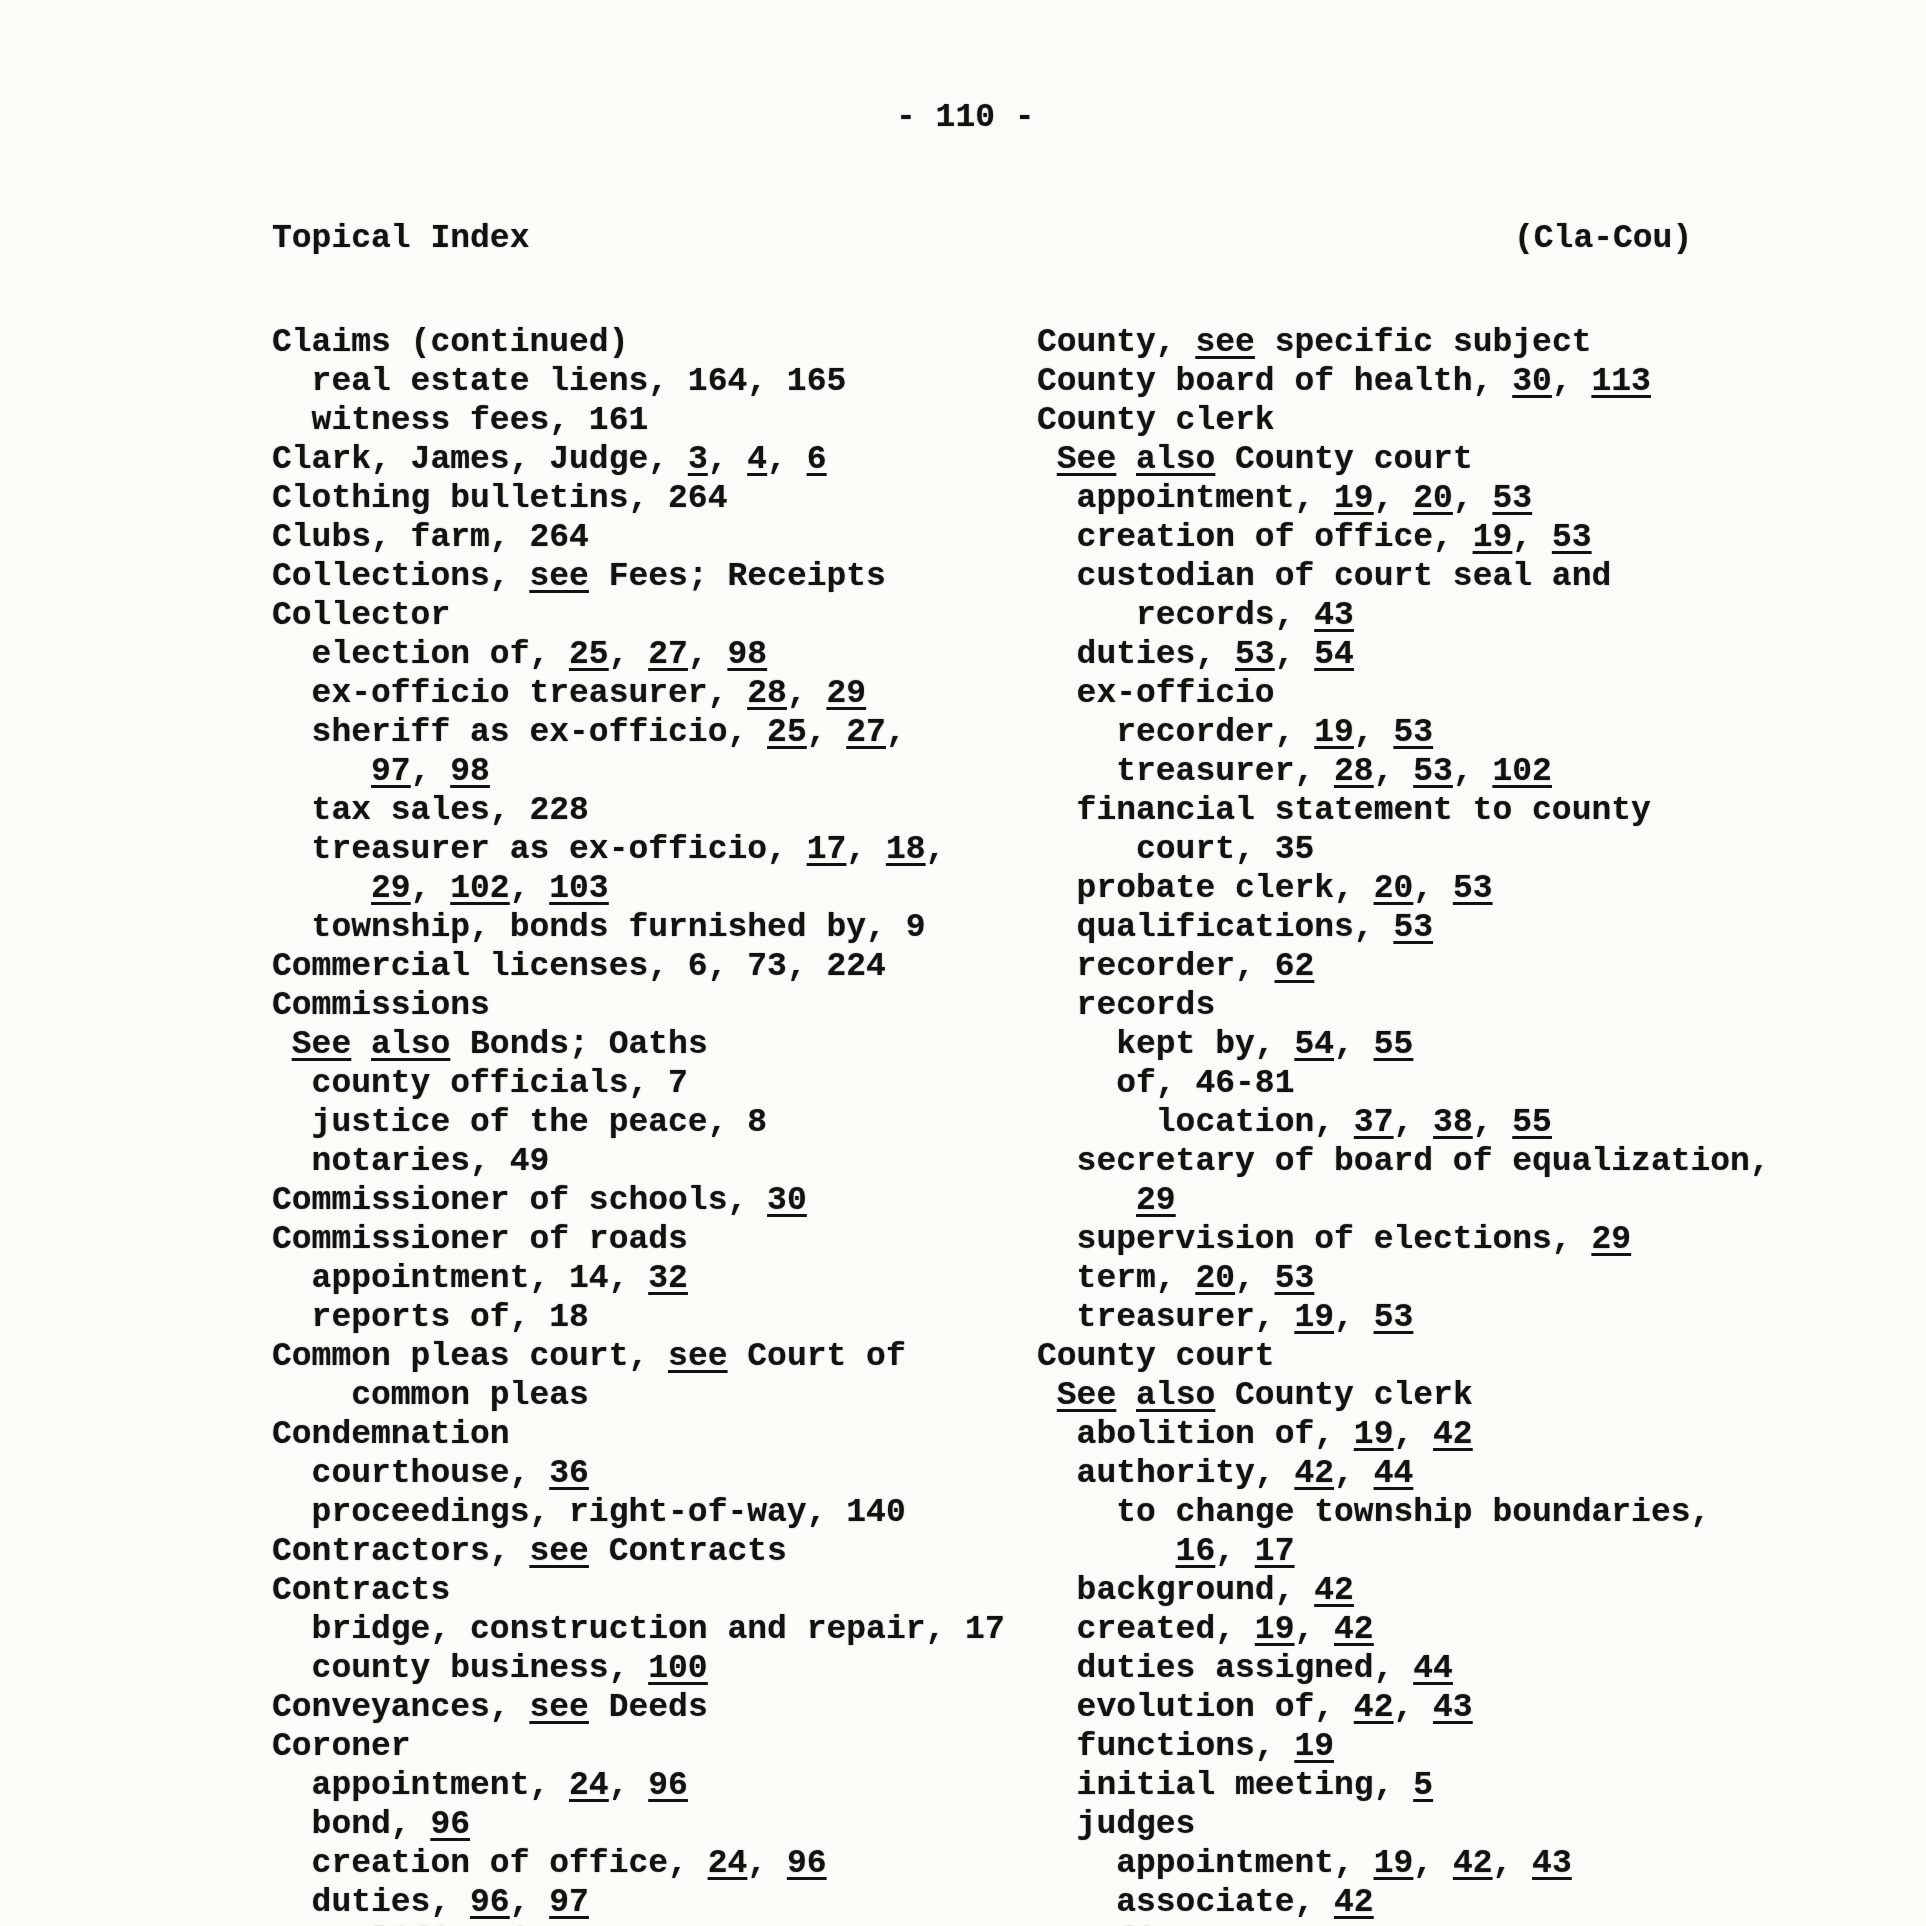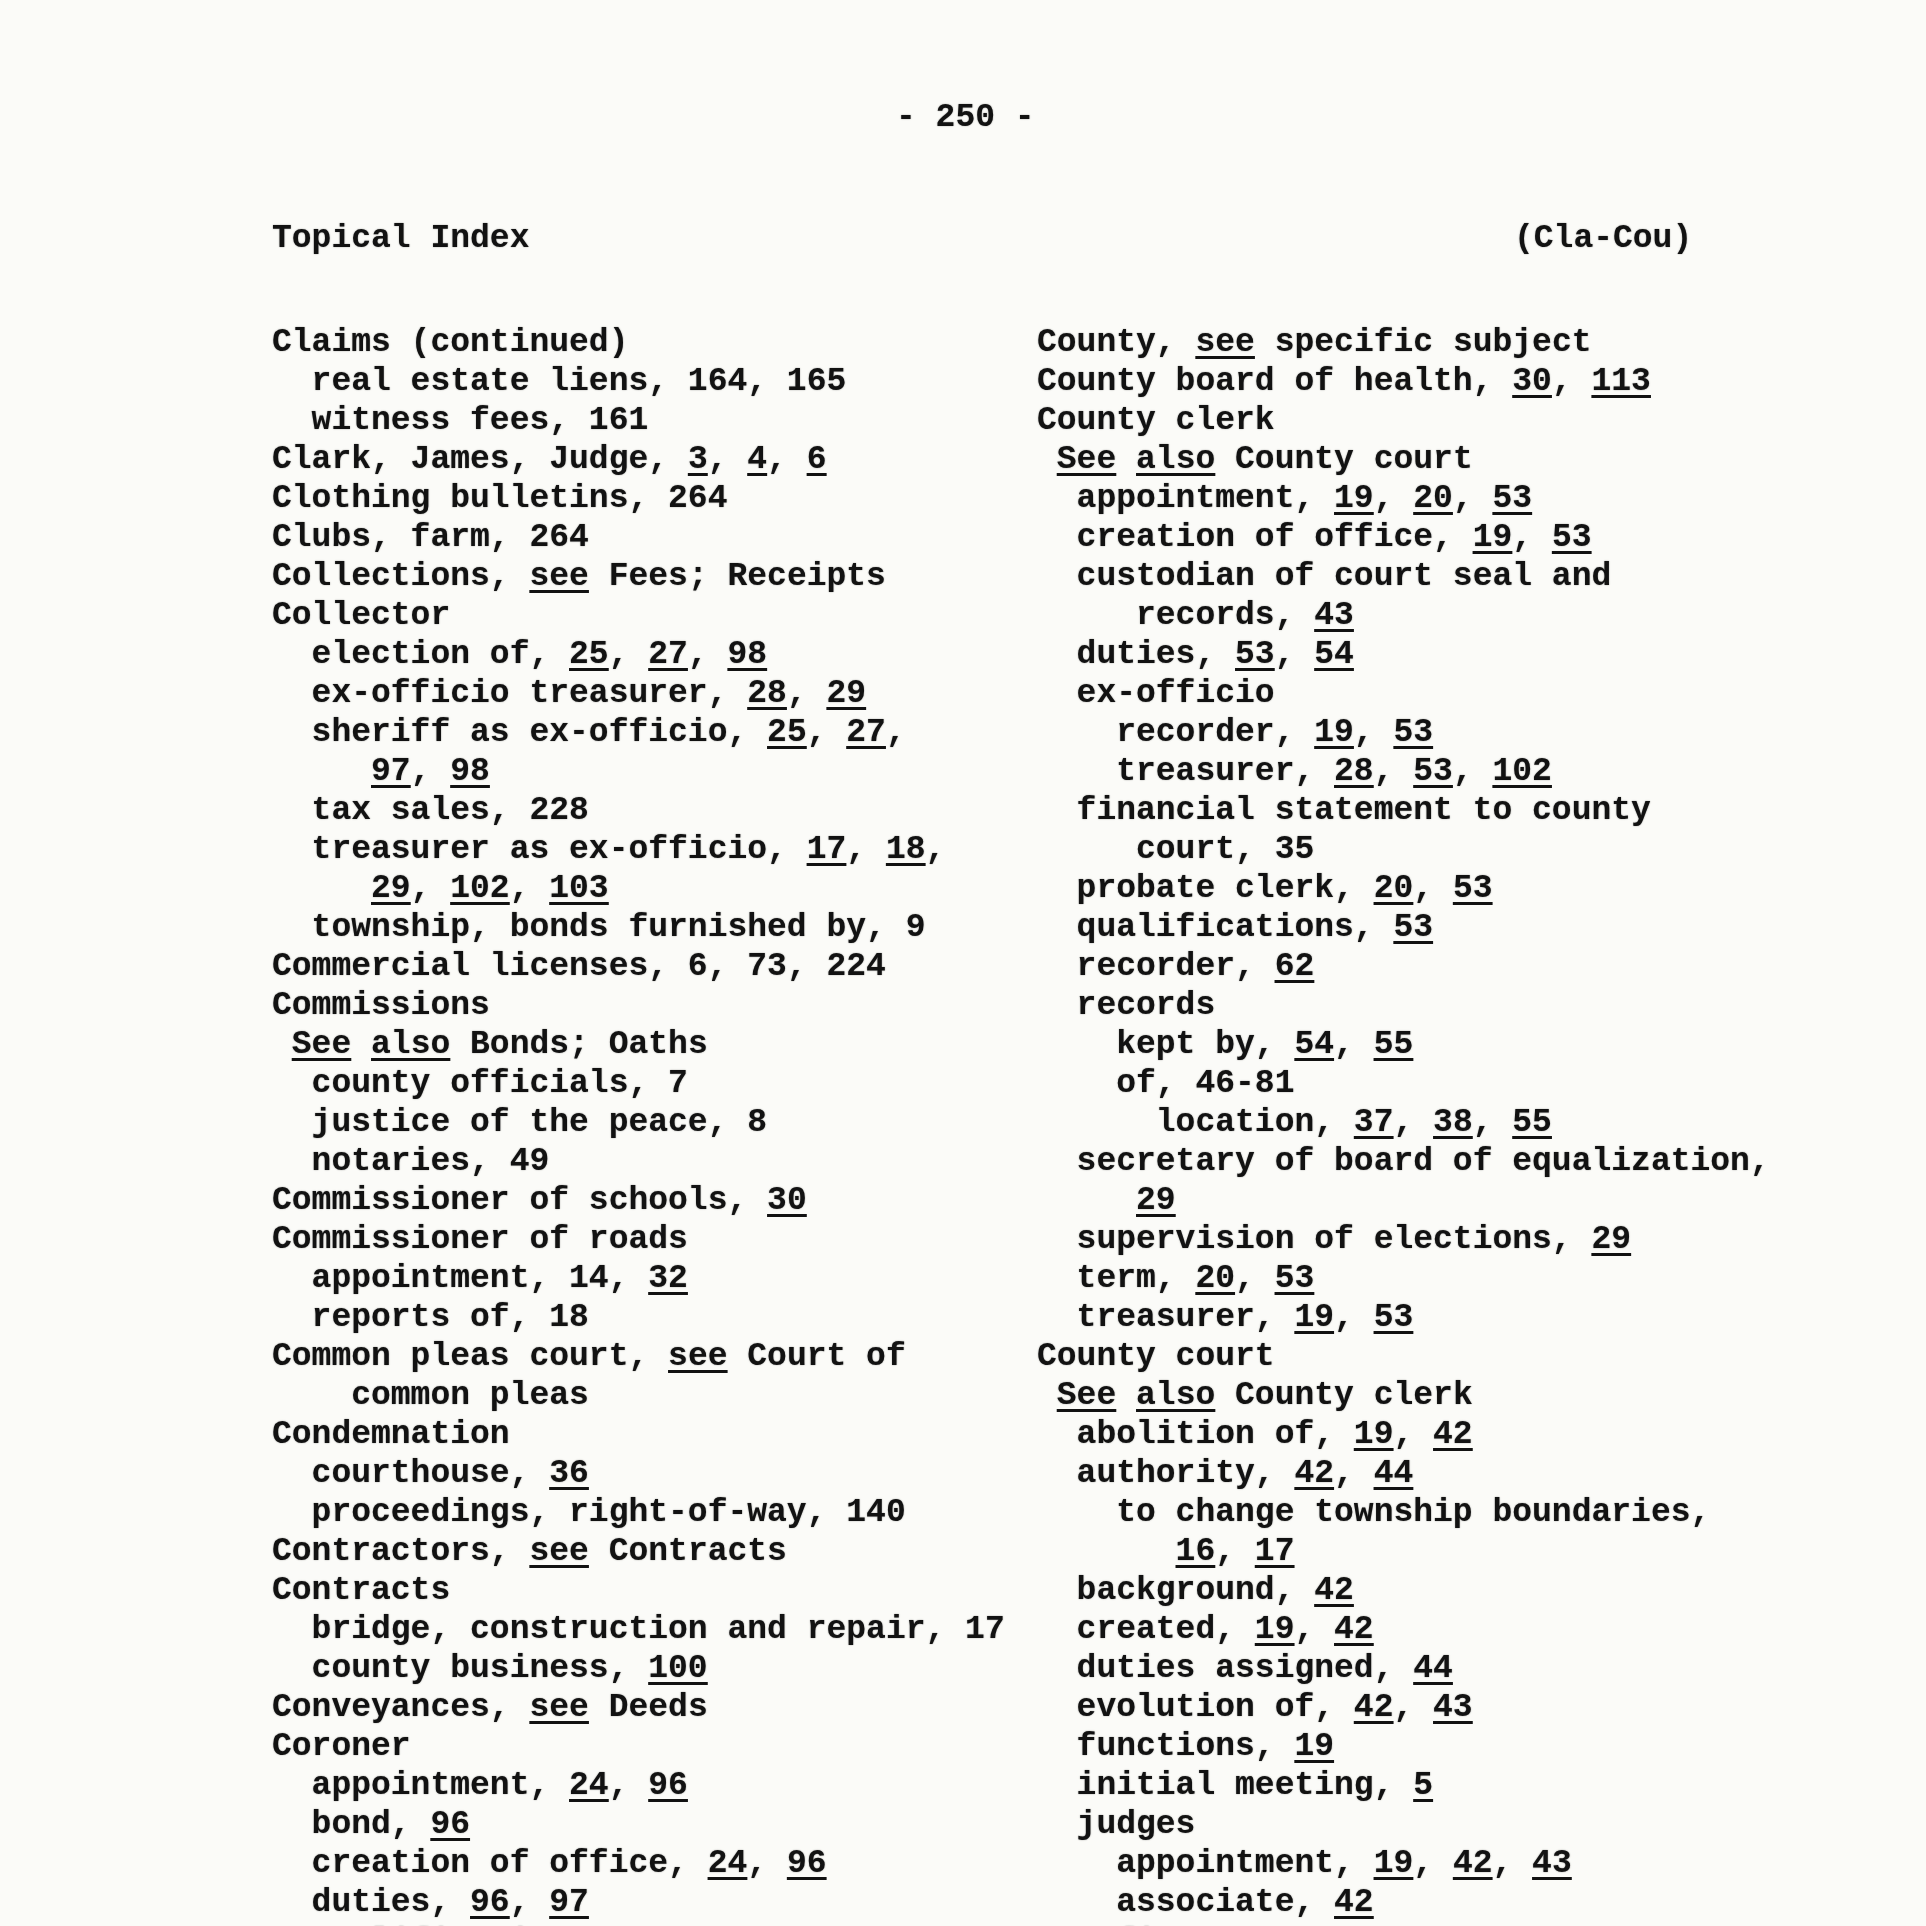--- a/index.html
+++ b/index.html
@@ -22,19 +22,19 @@
   .u{
     text-decoration:underline;
     text-decoration-thickness:3.1px;
     text-underline-offset:5.4px;
   }
 </style>
 </head>
 <body>
 
 <div class="page">
-  <div class="page-number">- 250 -</div>
+  <div class="page-number">- 110 -</div>
   <div class="header-left">Topical Index</div>
   <div class="header-right">(Cla-Cou)</div>
   <div class="col col-left" id="col-left"><div class="line" style="padding-left: 0ch;"><span class="">Claims (continued)</span></div><div class="line" style="padding-left: 2ch;"><span class="">real estate liens, 164, 165</span></div><div class="line" style="padding-left: 2ch;"><span class="">witness fees, 161</span></div><div class="line" style="padding-left: 0ch;"><span class="">Clark, James, Judge, </span><span class="u">3</span><span class="">, </span><span class="u">4</span><span class="">, </span><span class="u">6</span></div><div class="line" style="padding-left: 0ch;"><span class="">Clothing bulletins, 264</span></div><div class="line" style="padding-left: 0ch;"><span class="">Clubs, farm, 264</span></div><div class="line" style="padding-left: 0ch;"><span class="">Collections, </span><span class="u">see</span><span class=""> Fees; Receipts</span></div><div class="line" style="padding-left: 0ch;"><span class="">Collector</span></div><div class="line" style="padding-left: 2ch;"><span class="">election of, </span><span class="u">25</span><span class="">, </span><span class="u">27</span><span class="">, </span><span class="u">98</span></div><div class="line" style="padding-left: 2ch;"><span class="">ex-officio treasurer, </span><span class="u">28</span><span class="">, </span><span class="u">29</span></div><div class="line" style="padding-left: 2ch;"><span class="">sheriff as ex-officio, </span><span class="u">25</span><span class="">, </span><span class="u">27</span><span class="">,</span></div><div class="line" style="padding-left: 5ch;"><span class="u">97</span><span class="">, </span><span class="u">98</span></div><div class="line" style="padding-left: 2ch;"><span class="">tax sales, 228</span></div><div class="line" style="padding-left: 2ch;"><span class="">treasurer as ex-officio, </span><span class="u">17</span><span class="">, </span><span class="u">18</span><span class="">,</span></div><div class="line" style="padding-left: 5ch;"><span class="u">29</span><span class="">, </span><span class="u">102</span><span class="">, </span><span class="u">103</span></div><div class="line" style="padding-left: 2ch;"><span class="">township, bonds furnished by, 9</span></div><div class="line" style="padding-left: 0ch;"><span class="">Commercial licenses, 6, 73, 224</span></div><div class="line" style="padding-left: 0ch;"><span class="">Commissions</span></div><div class="line" style="padding-left: 1ch;"><span class="u">See</span><span class=""> </span><span class="u">also</span><span class=""> Bonds; Oaths</span></div><div class="line" style="padding-left: 2ch;"><span class="">county officials, 7</span></div><div class="line" style="padding-left: 2ch;"><span class="">justice of the peace, 8</span></div><div class="line" style="padding-left: 2ch;"><span class="">notaries, 49</span></div><div class="line" style="padding-left: 0ch;"><span class="">Commissioner of schools, </span><span class="u">30</span></div><div class="line" style="padding-left: 0ch;"><span class="">Commissioner of roads</span></div><div class="line" style="padding-left: 2ch;"><span class="">appointment, 14, </span><span class="u">32</span></div><div class="line" style="padding-left: 2ch;"><span class="">reports of, 18</span></div><div class="line" style="padding-left: 0ch;"><span class="">Common pleas court, </span><span class="u">see</span><span class=""> Court of</span></div><div class="line" style="padding-left: 4ch;"><span class="">common pleas</span></div><div class="line" style="padding-left: 0ch;"><span class="">Condemnation</span></div><div class="line" style="padding-left: 2ch;"><span class="">courthouse, </span><span class="u">36</span></div><div class="line" style="padding-left: 2ch;"><span class="">proceedings, right-of-way, 140</span></div><div class="line" style="padding-left: 0ch;"><span class="">Contractors, </span><span class="u">see</span><span class=""> Contracts</span></div><div class="line" style="padding-left: 0ch;"><span class="">Contracts</span></div><div class="line" style="padding-left: 2ch;"><span class="">bridge, construction and repair, 17</span></div><div class="line" style="padding-left: 2ch;"><span class="">county business, </span><span class="u">100</span></div><div class="line" style="padding-left: 0ch;"><span class="">Conveyances, </span><span class="u">see</span><span class=""> Deeds</span></div><div class="line" style="padding-left: 0ch;"><span class="">Coroner</span></div><div class="line" style="padding-left: 2ch;"><span class="">appointment, </span><span class="u">24</span><span class="">, </span><span class="u">96</span></div><div class="line" style="padding-left: 2ch;"><span class="">bond, </span><span class="u">96</span></div><div class="line" style="padding-left: 2ch;"><span class="">creation of office, </span><span class="u">24</span><span class="">, </span><span class="u">96</span></div><div class="line" style="padding-left: 2ch;"><span class="">duties, </span><span class="u">96</span><span class="">, </span><span class="u">97</span></div><div class="line" style="padding-left: 2ch;"><span class="">qualifications, </span><span class="u">96</span></div></div>
   <div class="col col-right" id="col-right"><div class="line" style="padding-left: 0ch;"><span class="">County, </span><span class="u">see</span><span class=""> specific subject</span></div><div class="line" style="padding-left: 0ch;"><span class="">County board of health, </span><span class="u">30</span><span class="">, </span><span class="u">113</span></div><div class="line" style="padding-left: 0ch;"><span class="">County clerk</span></div><div class="line" style="padding-left: 1ch;"><span class="u">See</span><span class=""> </span><span class="u">also</span><span class=""> County court</span></div><div class="line" style="padding-left: 2ch;"><span class="">appointment, </span><span class="u">19</span><span class="">, </span><span class="u">20</span><span class="">, </span><span class="u">53</span></div><div class="line" style="padding-left: 2ch;"><span class="">creation of office, </span><span class="u">19</span><span class="">, </span><span class="u">53</span></div><div class="line" style="padding-left: 2ch;"><span class="">custodian of court seal and</span></div><div class="line" style="padding-left: 5ch;"><span class="">records, </span><span class="u">43</span></div><div class="line" style="padding-left: 2ch;"><span class="">duties, </span><span class="u">53</span><span class="">, </span><span class="u">54</span></div><div class="line" style="padding-left: 2ch;"><span class="">ex-officio</span></div><div class="line" style="padding-left: 4ch;"><span class="">recorder, </span><span class="u">19</span><span class="">, </span><span class="u">53</span></div><div class="line" style="padding-left: 4ch;"><span class="">treasurer, </span><span class="u">28</span><span class="">, </span><span class="u">53</span><span class="">, </span><span class="u">102</span></div><div class="line" style="padding-left: 2ch;"><span class="">financial statement to county</span></div><div class="line" style="padding-left: 5ch;"><span class="">court, 35</span></div><div class="line" style="padding-left: 2ch;"><span class="">probate clerk, </span><span class="u">20</span><span class="">, </span><span class="u">53</span></div><div class="line" style="padding-left: 2ch;"><span class="">qualifications, </span><span class="u">53</span></div><div class="line" style="padding-left: 2ch;"><span class="">recorder, </span><span class="u">62</span></div><div class="line" style="padding-left: 2ch;"><span class="">records</span></div><div class="line" style="padding-left: 4ch;"><span class="">kept by, </span><span class="u">54</span><span class="">, </span><span class="u">55</span></div><div class="line" style="padding-left: 4ch;"><span class="">of, 46-81</span></div><div class="line" style="padding-left: 6ch;"><span class="">location, </span><span class="u">37</span><span class="">, </span><span class="u">38</span><span class="">, </span><span class="u">55</span></div><div class="line" style="padding-left: 2ch;"><span class="">secretary of board of equalization,</span></div><div class="line" style="padding-left: 5ch;"><span class="u">29</span></div><div class="line" style="padding-left: 2ch;"><span class="">supervision of elections, </span><span class="u">29</span></div><div class="line" style="padding-left: 2ch;"><span class="">term, </span><span class="u">20</span><span class="">, </span><span class="u">53</span></div><div class="line" style="padding-left: 2ch;"><span class="">treasurer, </span><span class="u">19</span><span class="">, </span><span class="u">53</span></div><div class="line" style="padding-left: 0ch;"><span class="">County court</span></div><div class="line" style="padding-left: 1ch;"><span class="u">See</span><span class=""> </span><span class="u">also</span><span class=""> County clerk</span></div><div class="line" style="padding-left: 2ch;"><span class="">abolition of, </span><span class="u">19</span><span class="">, </span><span class="u">42</span></div><div class="line" style="padding-left: 2ch;"><span class="">authority, </span><span class="u">42</span><span class="">, </span><span class="u">44</span></div><div class="line" style="padding-left: 4ch;"><span class="">to change township boundaries,</span></div><div class="line" style="padding-left: 7ch;"><span class="u">16</span><span class="">, </span><span class="u">17</span></div><div class="line" style="padding-left: 2ch;"><span class="">background, </span><span class="u">42</span></div><div class="line" style="padding-left: 2ch;"><span class="">created, </span><span class="u">19</span><span class="">, </span><span class="u">42</span></div><div class="line" style="padding-left: 2ch;"><span class="">duties assigned, </span><span class="u">44</span></div><div class="line" style="padding-left: 2ch;"><span class="">evolution of, </span><span class="u">42</span><span class="">, </span><span class="u">43</span></div><div class="line" style="padding-left: 2ch;"><span class="">functions, </span><span class="u">19</span></div><div class="line" style="padding-left: 2ch;"><span class="">initial meeting, </span><span class="u">5</span></div><div class="line" style="padding-left: 2ch;"><span class="">judges</span></div><div class="line" style="padding-left: 4ch;"><span class="">appointment, </span><span class="u">19</span><span class="">, </span><span class="u">42</span><span class="">, </span><span class="u">43</span></div><div class="line" style="padding-left: 4ch;"><span class="">associate, </span><span class="u">42</span></div><div class="line" style="padding-left: 4ch;"><span class="">first, </span><span class="u">5</span><span class="">, </span><span class="u">6</span><span class="">, </span><span class="u">19</span></div></div>
 </div>
 
 
 </body></html>

